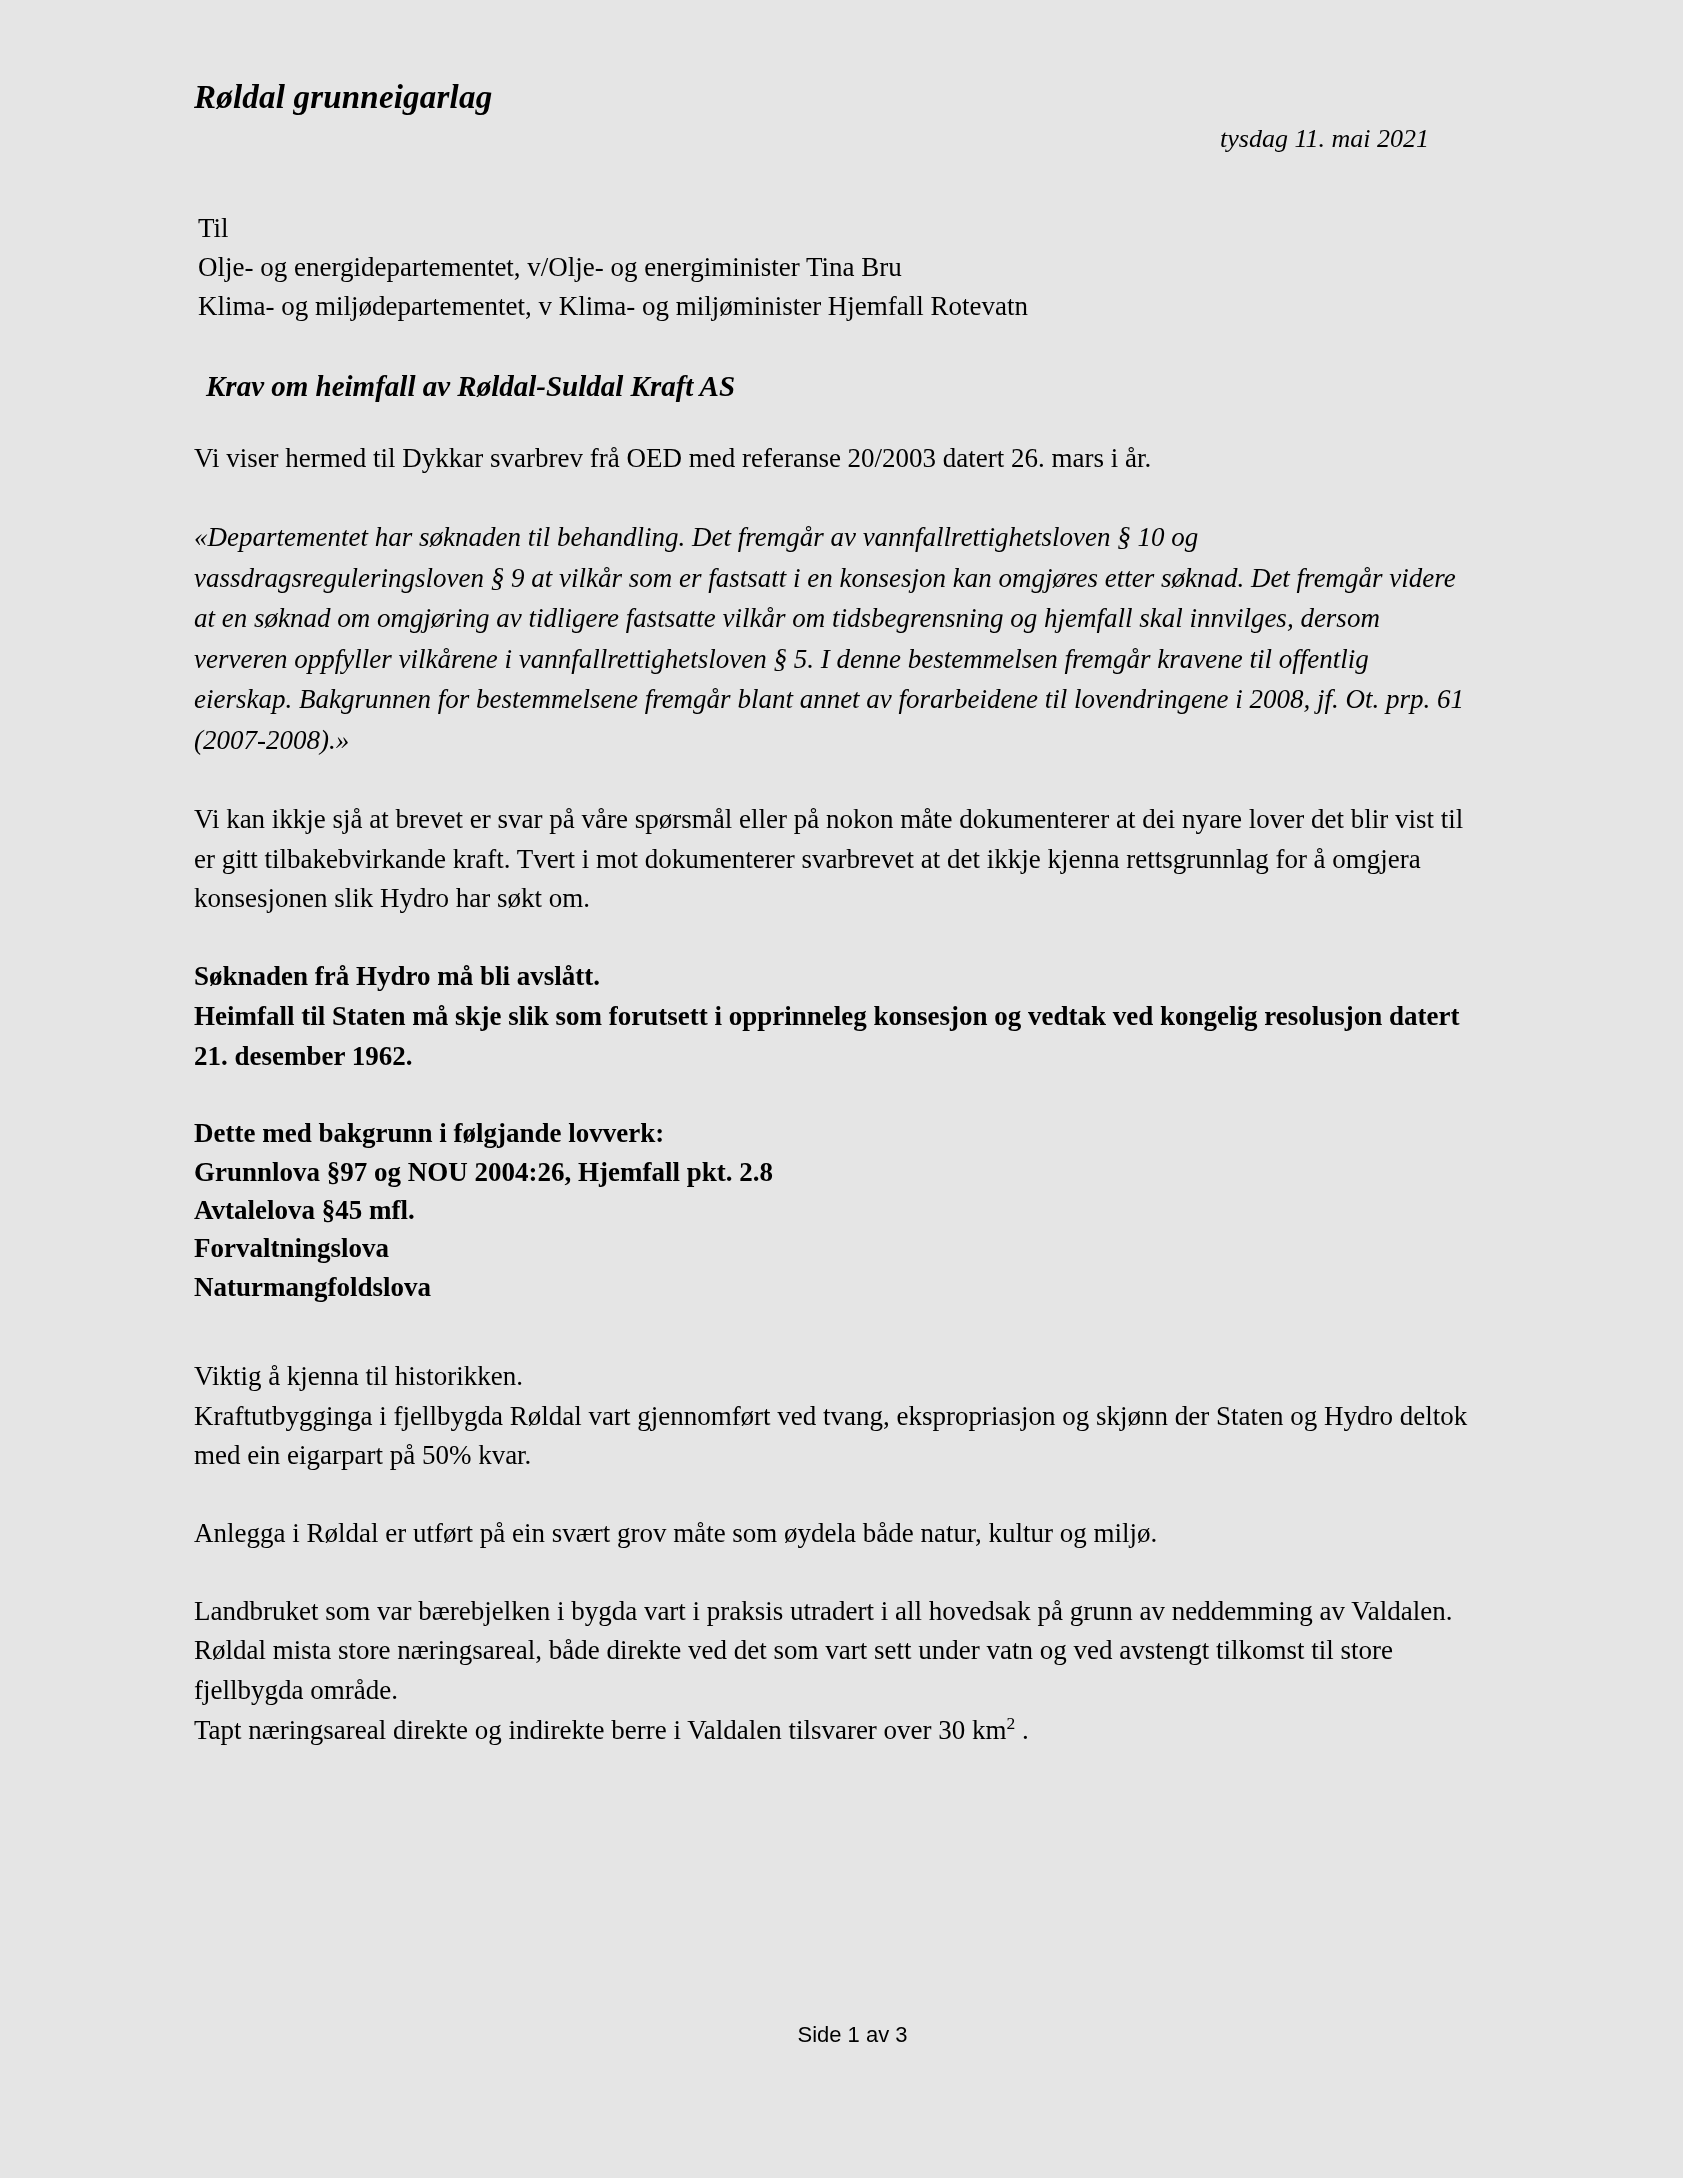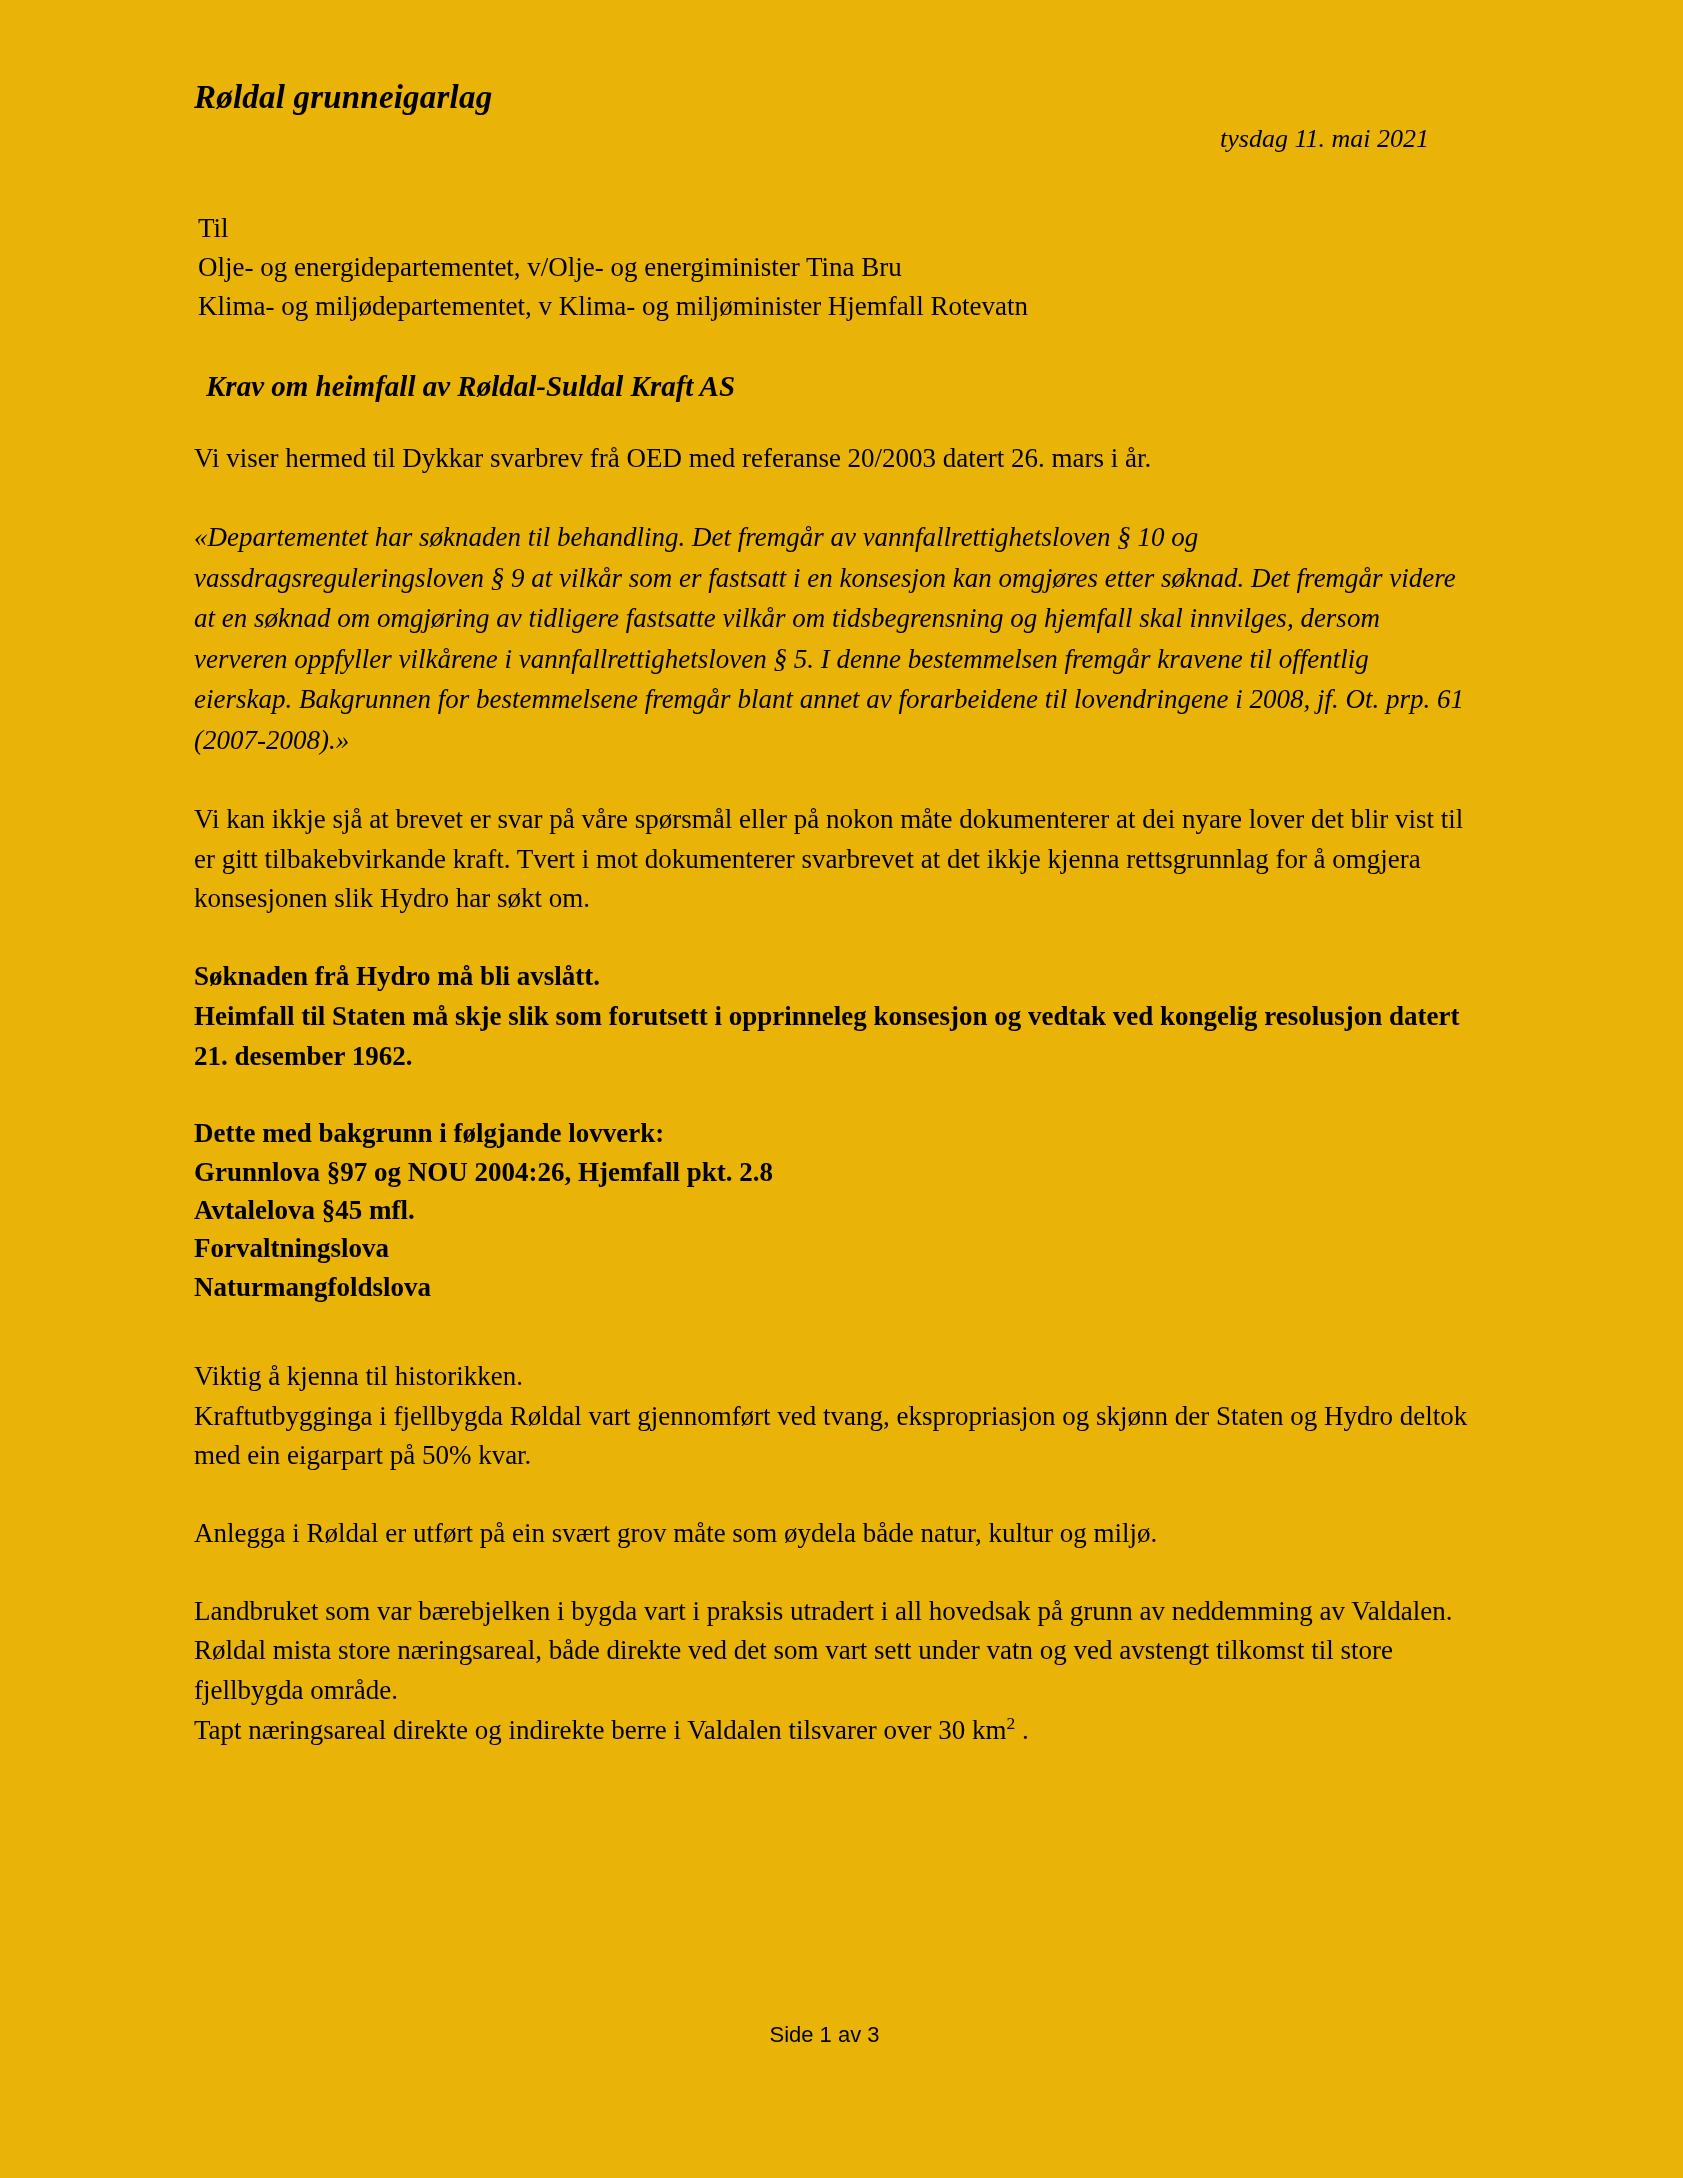--- a/index.html
+++ b/index.html
@@ -14,21 +14,21 @@
     color: #000000;
     position: relative;
     overflow: hidden;
   }
   .page {
     position: absolute;
     left: 0;
     top: 0;
     width: 1683px;
     height: 2178px;
-    background: #eab308;
+    background: #e5e5e5;
   }
   .content {
     position: absolute;
     left: 194px;
     top: 79px;
     width: 1277px;
   }
   .letterhead {
     font-family: "Liberation Serif", serif;
     font-weight: bold;
@@ -87,20 +87,21 @@
   }
   .footer {
     position: absolute;
     left: 0;
     top: 2022px;
     width: 1649px;
     text-align: center;
     font-family: "Liberation Sans", sans-serif;
     font-size: 22px;
     color: #000000;
+    padding-left: 28px;
   }
   sup {
     font-size: 0.65em;
     vertical-align: super;
     line-height: 0;
   }
 </style>
 </head>
 <body>
 

